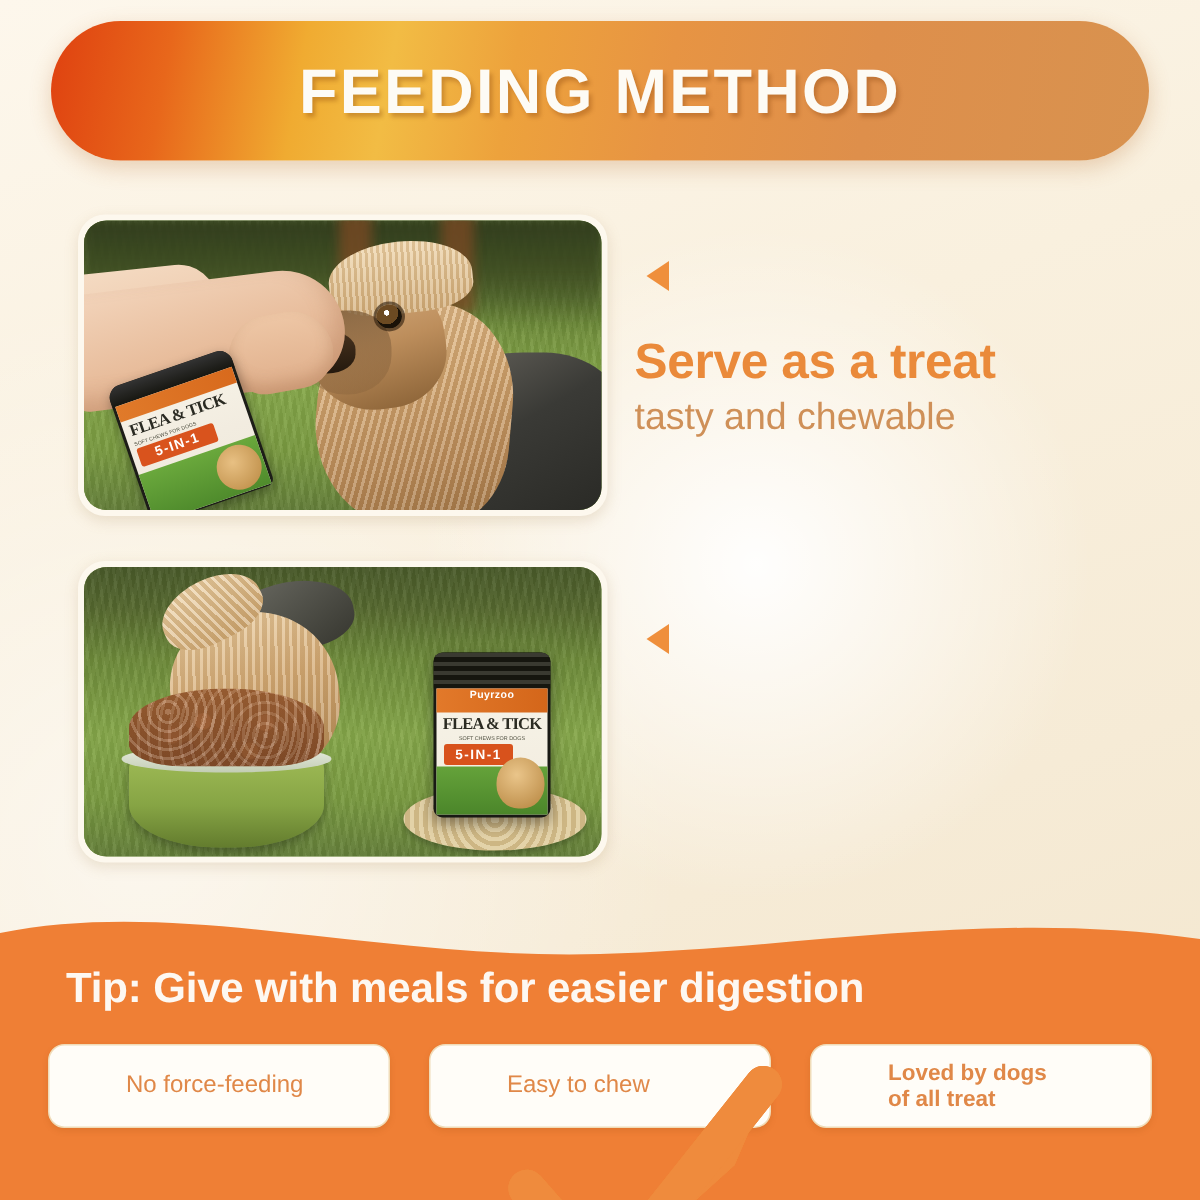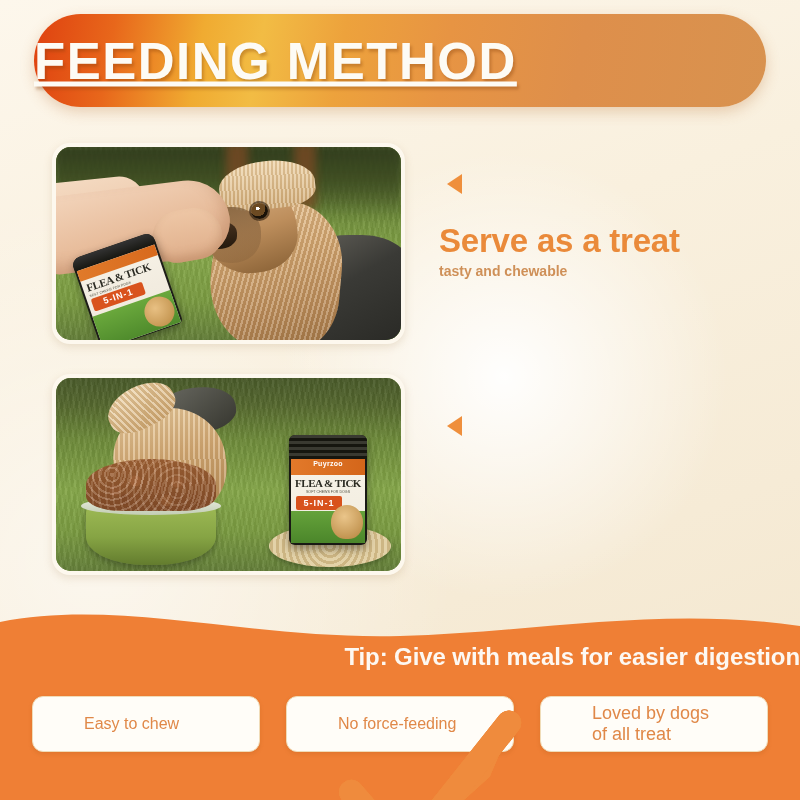--- a/index.html
+++ b/index.html
@@ -27,27 +27,26 @@
        #f0ab31 23%,
        #f2bc44 31%,
        #eda23c 42%,
        #e79443 56%,
        #de8f4b 74%,
        #d8924f 100%);
     box-shadow:0 5px 14px rgba(190,120,60,0.30);
   }
   .banner-title{
     position:absolute;left:0;right:0;top:50%;transform:translateY(-50%);
-    text-align:left;
-    font-size:51px;font-weight:bold;letter-spacing:1.5px;
+    text-align:center;
+    font-size:42px;font-weight:bold;letter-spacing:1.5px;
     color:#fdfbf5;
     text-shadow:2px 3px 3px rgba(130,60,10,0.33);
     font-family:"Liberation Sans", sans-serif;
     line-height:1;
-    text-decoration:underline;
   }
 
   
   .row{position:absolute;display:flex;align-items:flex-start;}
   .photo-frame{
     position:relative;
     background:#fdf8ee;
     border-radius:18px;
     padding:4px;
     box-shadow:0 3px 9px rgba(175,140,95,0.22);
@@ -193,59 +192,59 @@
   .jar2 .lbl{position:absolute;left:2px;top:24px;width:calc(100% - 4px);height:84px;background:linear-gradient(180deg,#f7f3e8 0%,#f1ebdd 100%);}
   .jar2 .band{position:absolute;left:0;top:0;width:100%;height:16px;background:linear-gradient(90deg,#e2792a,#d4661a);}
   .jar2 .brand{position:absolute;left:0;top:1px;width:100%;text-align:center;font-size:7px;font-weight:bold;color:#fff;letter-spacing:.3px;}
   .jar2 .ft{position:absolute;left:0;top:18px;width:100%;text-align:center;font-size:11px;font-weight:bold;color:#2b2b22;letter-spacing:-.5px;font-family:"Liberation Serif", serif;}
   .jar2 .sub{position:absolute;left:0;top:31px;width:100%;text-align:center;font-size:3.6px;color:#4f4f40;}
   .jar2 .five{position:absolute;left:5px;top:37px;width:46px;height:14px;background:#d8521c;border-radius:2px;color:#fff;font-size:9px;font-weight:bold;text-align:center;line-height:14px;letter-spacing:1px;}
   .jar2 .green{position:absolute;left:0;bottom:0;width:100%;height:32px;background:linear-gradient(180deg,#65a23a,#4b862a);}
   .jar2 .pup{position:absolute;right:2px;bottom:4px;width:32px;height:34px;border-radius:50% 50% 46% 46%;background:radial-gradient(circle at 42% 34%,#eac58a,#b5843e);}
 
   
-  .textcol{position:relative;margin-left:34px;}
+  .textcol{position:relative;margin-left:18px;}
   .tri{
     width:0;height:0;
     border-top:10px solid transparent;
     border-bottom:10px solid transparent;
     border-right:15px solid #ef8f3c;
   }
   .headline{
     font-size:33px;font-weight:bold;color:#ea8a3a;line-height:1.05;
     letter-spacing:-.2px;white-space:nowrap;
   }
   .subline{
-    font-size:14px;color:#cf9058;line-height:1.2;margin-top:4px;white-space:nowrap;font-weight:bold;
+    font-size:25px;color:#cf9058;line-height:1.2;margin-top:4px;white-space:nowrap;
   }
 
   
   .bottom{position:absolute;left:0;bottom:0;width:800px;height:200px;}
   .bottom svg{position:absolute;left:0;top:0;width:800px;height:200px;display:block;}
   .bottom-content{position:absolute;left:0;top:0;width:800px;height:200px;}
   .tip{
-    position:absolute;left:0;right:0;top:43px;text-align:right;
-    font-size:24px;font-weight:bold;color:#fdf8f2;letter-spacing:-.1px;margin-left:44px;
+    position:absolute;left:0;right:0;top:43px;text-align:left;
+    font-size:28px;font-weight:bold;color:#fdf8f2;letter-spacing:-.1px;margin-left:44px;
   }
   .badges{
     position:absolute;left:32px;top:96px;width:736px;
     display:flex;justify-content:space-between;
   }
   .badge{
     width:228px;height:56px;background:#fffdf8;
     border:1.5px solid #f0dcb8;border-radius:11px;
     display:flex;align-items:center;gap:11px;
     padding:0 14px;box-sizing:border-box;
     box-shadow:0 2px 4px rgba(150,70,15,.16);
   }
   .check{flex:0 0 auto;width:26px;height:26px;}
   .badge-label{
     font-size:16px;color:#e08848;line-height:1.15;font-weight:normal;
   }
-  .badge-label.two{font-size:18px;}
+  .badge-label.two{font-size:15px;font-weight:bold;}
 </style>
 </head>
 <body>
 
 <div class="page">
 
   <div class="banner-wrap">
     <div class="banner">
       <div class="banner-title">FEEDING METHOD</div>
     </div>
@@ -331,31 +330,31 @@
       <div class="tip">Tip: Give with meals for easier digestion</div>
       <div class="badges">
 
         <div class="badge">
           <span class="check">
             <svg viewBox="0 0 26 26" width="26" height="26">
                 <path d="M3 13 L9.5 20.5 L23.5 3.5 L20.5 10.5 L10 20 Z" fill="#ef8b3d"></path>
                 <path d="M2.5 12.5 L9.5 20.5 L23 3.5" stroke="#ef8b3d" stroke-width="3.2" fill="none" stroke-linecap="round" stroke-linejoin="round"></path>
               </svg>
           </span>
-          <span class="badge-label">Easy to chew</span>
+          <span class="badge-label">No force-feeding</span>
         </div>
 
         <div class="badge">
           <span class="check">
             <svg viewBox="0 0 26 26" width="26" height="26">
                 <path d="M3 13 L9.5 20.5 L23.5 3.5 L20.5 10.5 L10 20 Z" fill="#ef8b3d"></path>
                 <path d="M2.5 12.5 L9.5 20.5 L23 3.5" stroke="#ef8b3d" stroke-width="3.2" fill="none" stroke-linecap="round" stroke-linejoin="round"></path>
               </svg>
           </span>
-          <span class="badge-label">No force-feeding</span>
+          <span class="badge-label">Easy to chew</span>
         </div>
 
         <div class="badge">
           <span class="check">
             <svg viewBox="0 0 26 26" width="26" height="26">
                 <path d="M3 13 L9.5 20.5 L23.5 3.5 L20.5 10.5 L10 20 Z" fill="#ef8b3d"></path>
                 <path d="M2.5 12.5 L9.5 20.5 L23 3.5" stroke="#ef8b3d" stroke-width="3.2" fill="none" stroke-linecap="round" stroke-linejoin="round"></path>
               </svg>
           </span>
           <span class="badge-label two">

